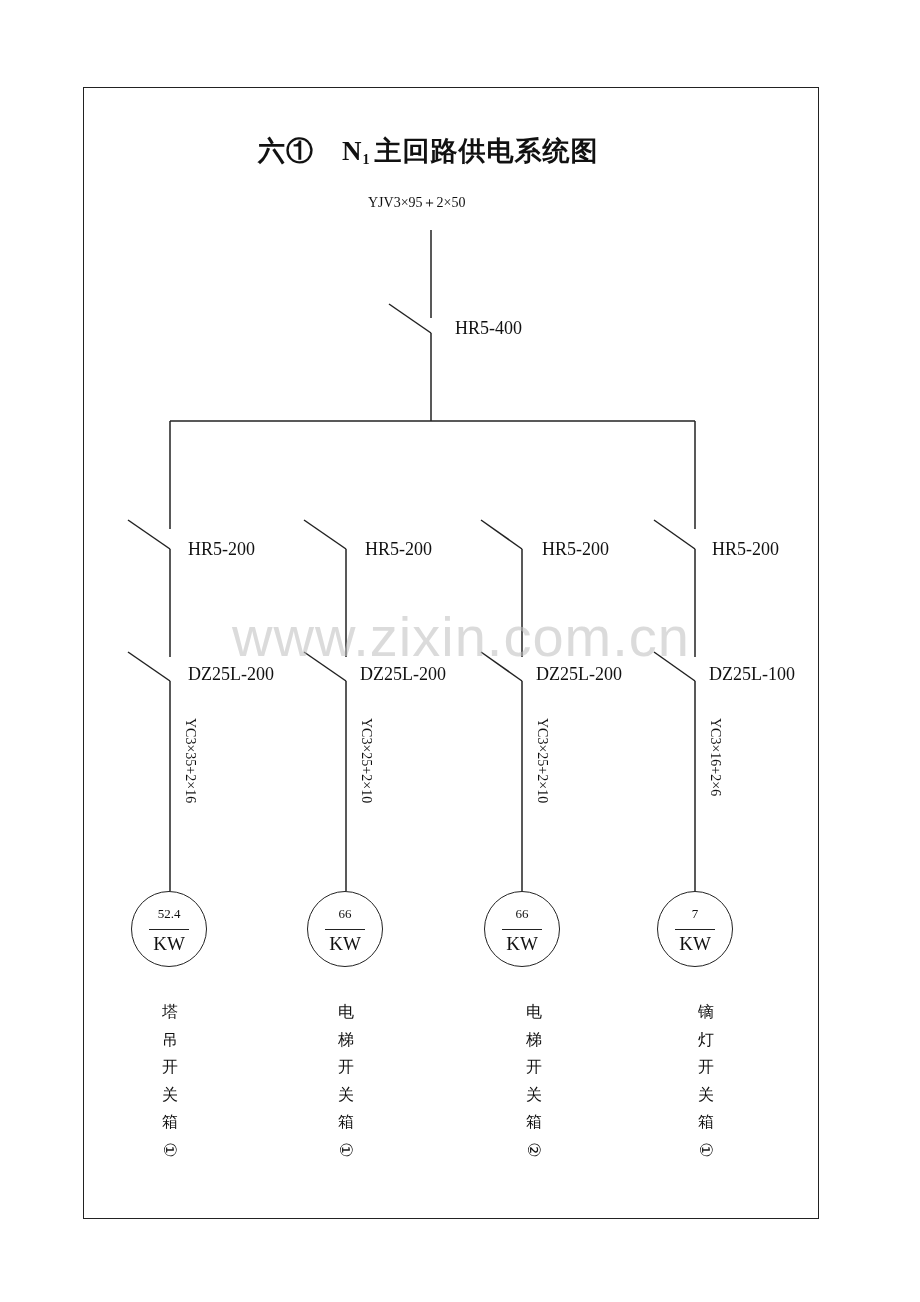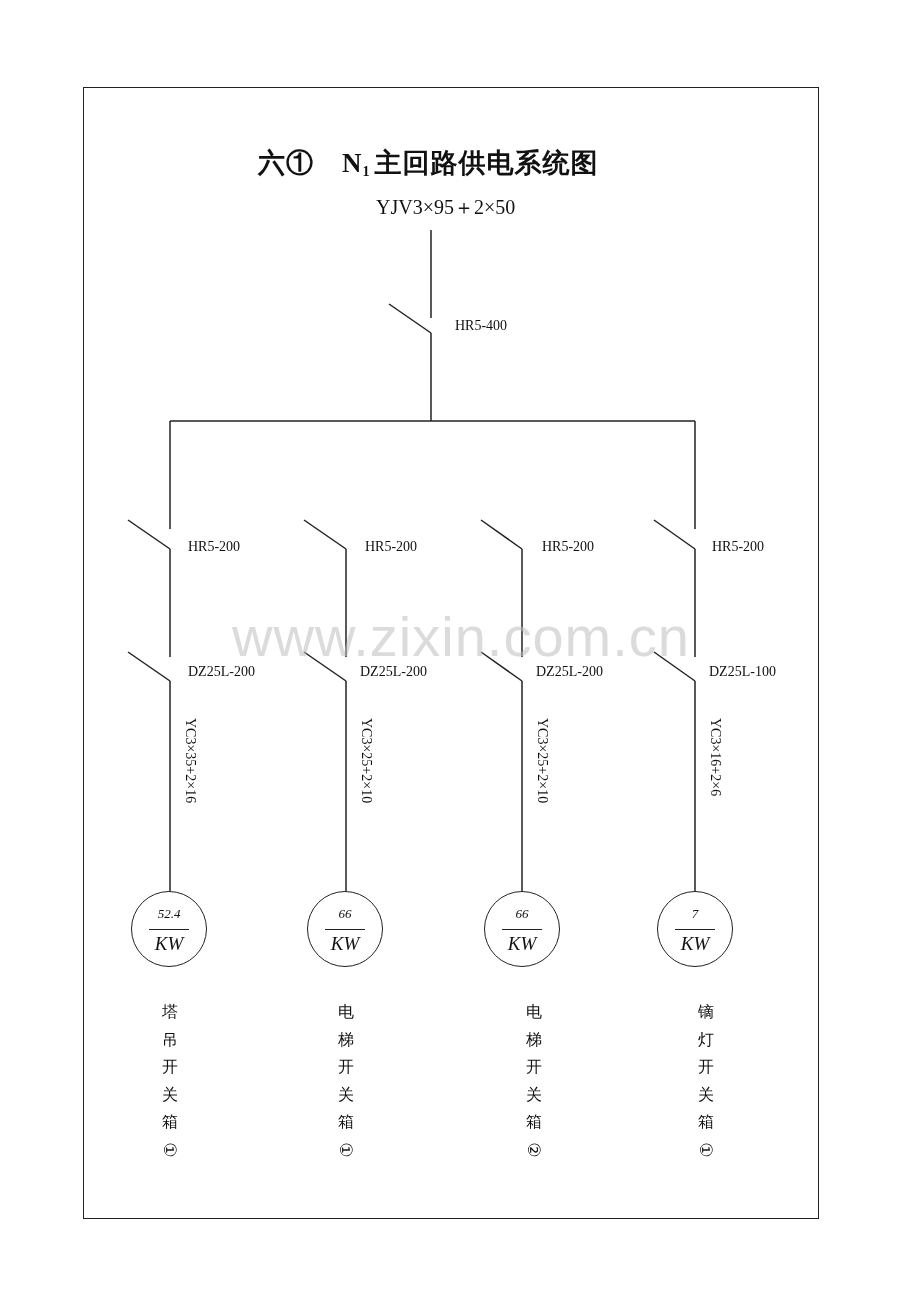--- a/index.html
+++ b/index.html
@@ -1,30 +1,30 @@
 <!DOCTYPE html>
 <html><head>
   <meta charset="utf-8">
   <style>
     html, body { margin: 0; padding: 0; background: #ffffff; }
     body { width: 920px; height: 1302px; position: relative; overflow: hidden;
            font-family: "Liberation Serif", "DejaVu Serif", serif; color: #111; }
     .frame { position: absolute; left: 83px; top: 87px; width: 736px; height: 1132px;
              border: 1.5px solid #222; box-sizing: border-box; }
     svg.lines { position: absolute; left: 0; top: 0; }
-    .title { position: absolute; left: 258px; top: 145px; font-size: 27px; font-weight: bold;
+    .title { position: absolute; left: 258px; top: 133px; font-size: 27px; font-weight: bold;
              letter-spacing: 1px; white-space: nowrap; }
     .title .num { margin-right: 28px; }
     .title sub { font-size: 14px; vertical-align: -4px; margin-right: 4px; }
-    .lbl { position: absolute; font-size: 14px; white-space: nowrap; }
-    .cable-top { left: 368px; top: 194px; font-size: 20px; margin-left: 8px; }
+    .lbl { position: absolute; font-size: 18px; white-space: nowrap; }
+    .cable-top { left: 368px; top: 194px; font-size: 14px; }
     .vlabel { position: absolute; font-size: 14px; white-space: nowrap;
               transform-origin: 0 0; transform: rotate(90deg); }
     .load { position: absolute; width: 76px; height: 76px; border: 1.5px solid #222;
-            border-radius: 50%; box-sizing: border-box; background: #fff; font-style: italic; }
+            border-radius: 50%; box-sizing: border-box; background: #fff; }
     .load .val { position: absolute; left: 0; right: 0; top: 14px; text-align: center; font-size: 13px; }
     .load .bar { position: absolute; left: 17px; right: 17px; top: 37px; border-top: 1.5px solid #222; }
     .load .unit { position: absolute; left: 0; right: 0; top: 41px; text-align: center; font-size: 19px; }
     .name { position: absolute; width: 24px; text-align: center; font-family: "DejaVu Sans", sans-serif;
             font-size: 16px; line-height: 27.5px; }
     .name .circ { display: inline-block; transform: rotate(90deg); font-size: 17px; }
     .watermark { position: absolute; left: 232px; top: 604px; font-family: "Liberation Sans", sans-serif;
                  font-size: 56px; color: rgba(190,190,190,0.55); letter-spacing: 1px; white-space: nowrap;
                  pointer-events: none; }
   </style>

